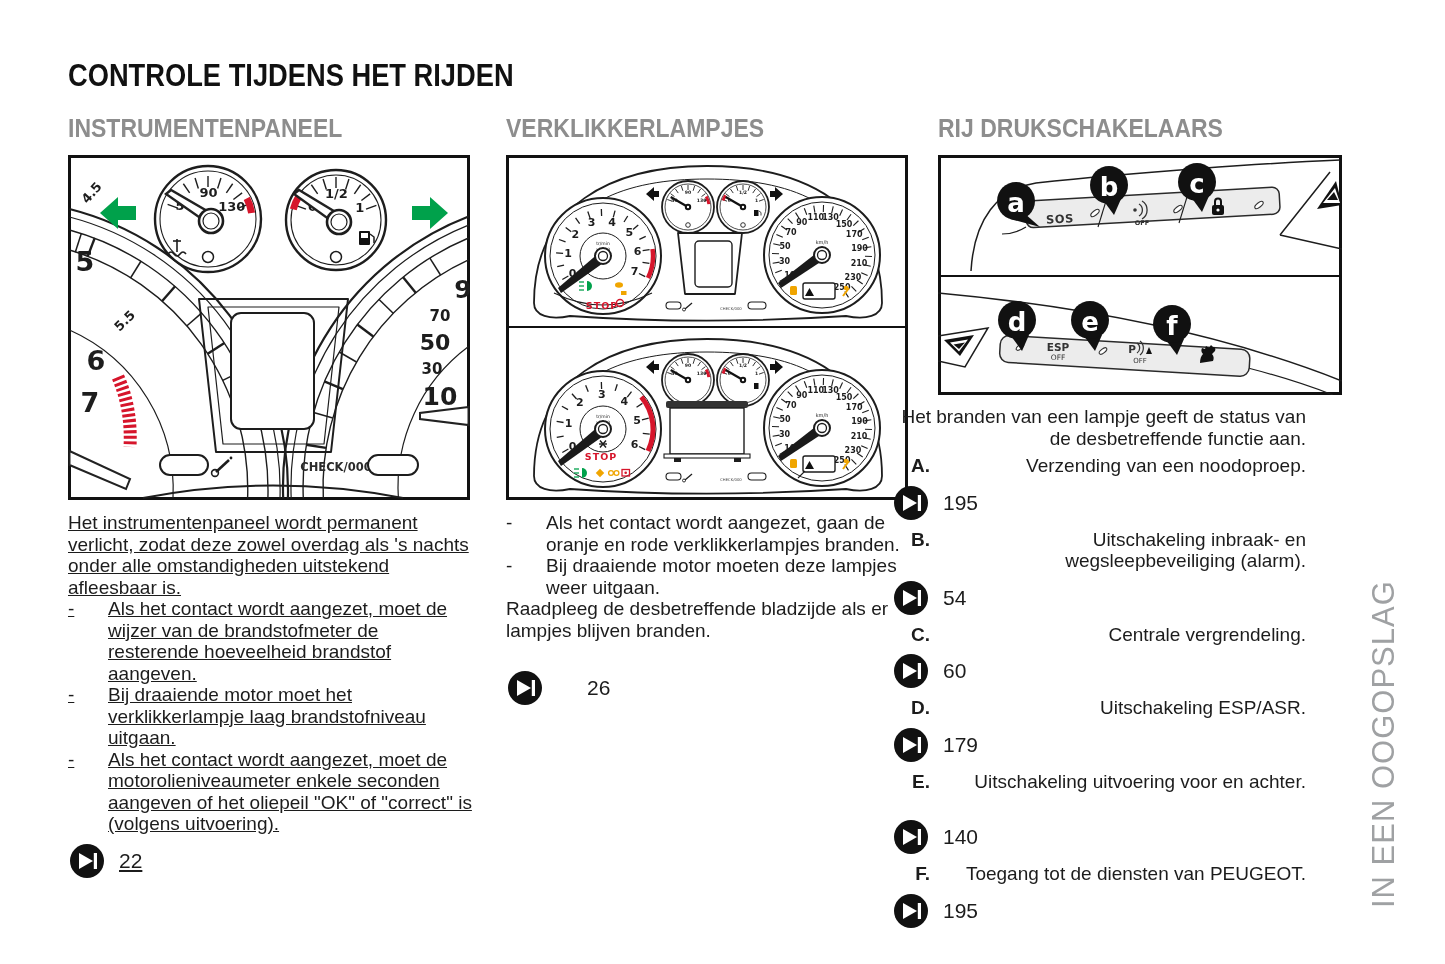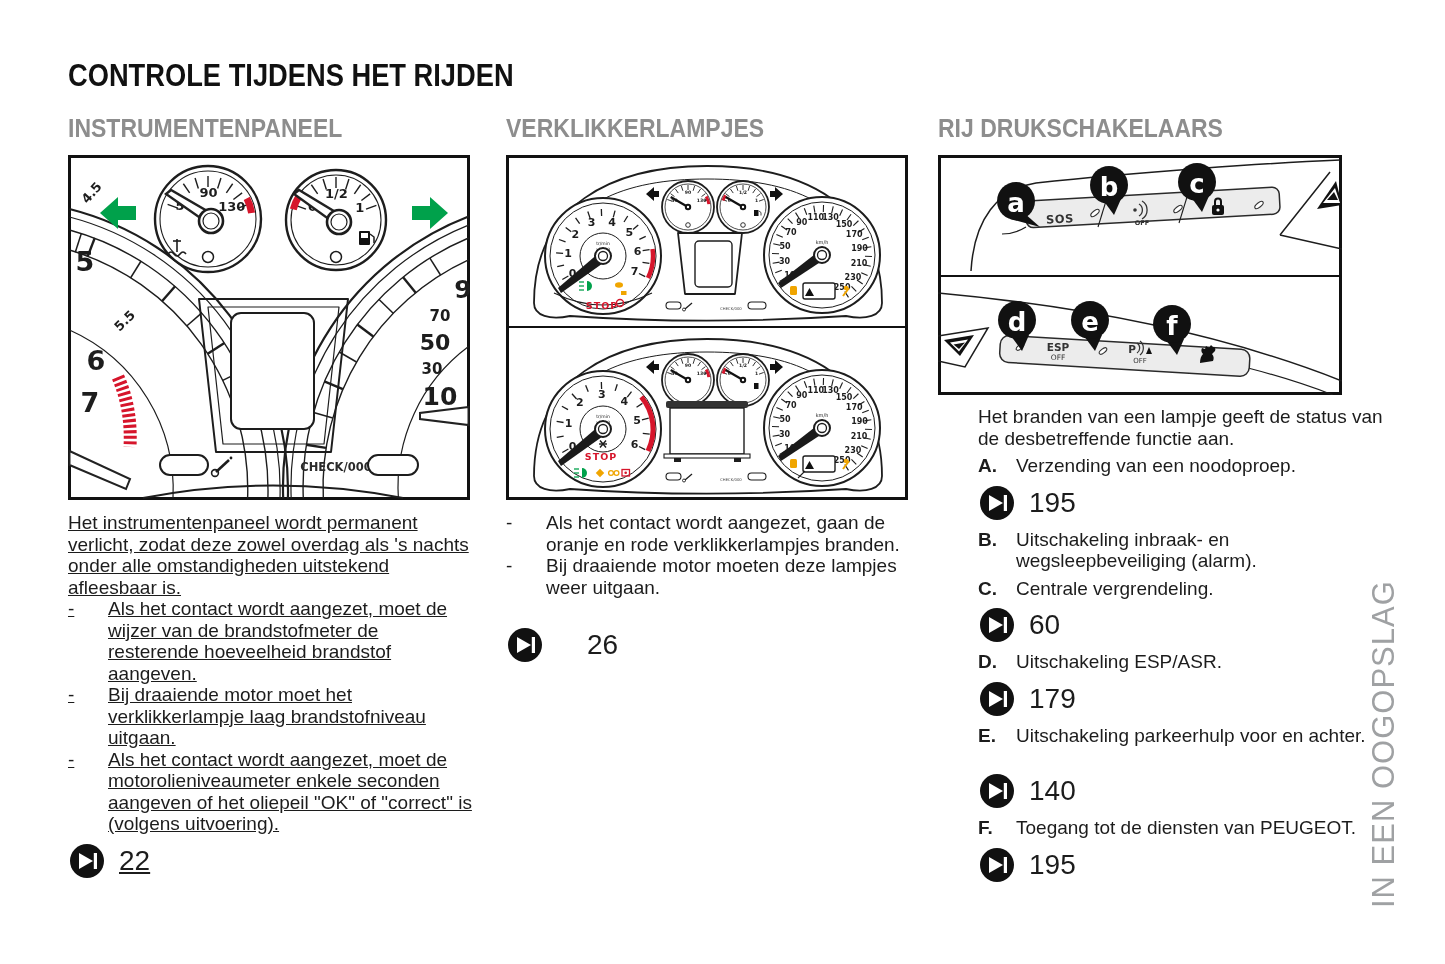--- a/index.html
+++ b/index.html
@@ -12,21 +12,21 @@
   .figure{position:absolute;background:#fff;}
   .figure svg{display:block;}
   .tcol{position:absolute;font-size:19px;line-height:21.5px;}
   .tcol p{margin:0;}
   .brow{display:flex;}
   .bdash{width:40px;flex:none;}
   .btext{flex:1;}
   .pageref{display:flex;align-items:center;gap:15px;margin:9px 0 9px 2px;}
   .ref-icon{width:34px;height:34px;flex:none;}
   .ref-icon svg{width:34px;height:34px;display:block;}
-  .ref-num{font-size:28px;}
+  .ref-num{font-size:21px;}
   .item{display:flex;margin-top:6px;}
   .ltr{width:38px;flex:none;font-weight:bold;}
   .itext{flex:1;}
   .vlabel{position:absolute;left:1366px;top:908px;transform:rotate(-90deg);transform-origin:0 0;
           font-size:31px;color:#9fa1a3;letter-spacing:1px;white-space:nowrap;}
   .edge{position:absolute;right:0;top:0;width:13px;height:928px;background:#eaeaea;
         border-radius:0 0 7px 7px;}
   svg text{font-family:"DejaVu Sans","Liberation Sans",sans-serif;}
   .ln{stroke:#1d1d1d;fill:none;}
 </style>
@@ -653,33 +653,34 @@
 
   <div class="tcol" style="left:506px;top:512px;width:408px;">
     <div class="brow">
       <span class="bdash">-</span>
       <span class="btext">Als het contact wordt aangezet, gaan de oranje en rode verklikkerlampjes branden.</span>
     </div>
     <div class="brow">
       <span class="bdash">-</span>
       <span class="btext">Bij draaiende motor moeten deze lampjes weer uitgaan.</span>
     </div>
+    <p>Raadpleeg de desbetreffende bladzijde als er lampjes blijven branden.</p>
     <div class="pageref" style="margin-top:30px;gap:45px;">
       <span class="ref-icon">
         <svg viewBox="0 0 34 34">
             <circle cx="17" cy="17" r="17" fill="#111"></circle>
             <polygon points="9,9 23,17 9,25" fill="#fff"></polygon>
             <rect x="23.8" y="9" width="3.2" height="16" fill="#fff"></rect>
           </svg>
       </span>
       <span class="ref-num">26</span>
     </div>
   </div>
 
-  <div class="tcol" style="left:978px;top:406px;width:414px;">
+  <div class="tcol" style="left:892px;top:406px;width:414px;text-align:right;">
     <p>Het branden van een lampje geeft de status van de desbetreffende functie aan.</p>
 
     <div class="item">
       <span class="ltr">A.</span>
       <span class="itext">Verzending van een noodoproep.</span>
     </div>
     <div class="pageref">
       <span class="ref-icon">
           <svg viewBox="0 0 34 34">
             <circle cx="17" cy="17" r="17" fill="#111"></circle>
@@ -687,20 +688,30 @@
             <rect x="23.8" y="9" width="3.2" height="16" fill="#fff"></rect>
           </svg>
         </span>
       <span class="ref-num">195</span>
     </div>
 
     <div class="item">
       <span class="ltr">B.</span>
       <span class="itext">Uitschakeling inbraak- en wegsleepbeveiliging (alarm).</span>
     </div>
+    <div class="pageref">
+      <span class="ref-icon">
+          <svg viewBox="0 0 34 34">
+            <circle cx="17" cy="17" r="17" fill="#111"></circle>
+            <polygon points="9,9 23,17 9,25" fill="#fff"></polygon>
+            <rect x="23.8" y="9" width="3.2" height="16" fill="#fff"></rect>
+          </svg>
+        </span>
+      <span class="ref-num">54</span>
+    </div>
 
     <div class="item">
       <span class="ltr">C.</span>
       <span class="itext">Centrale vergrendeling.</span>
     </div>
     <div class="pageref">
       <span class="ref-icon">
           <svg viewBox="0 0 34 34">
             <circle cx="17" cy="17" r="17" fill="#111"></circle>
             <polygon points="9,9 23,17 9,25" fill="#fff"></polygon>
@@ -720,21 +731,21 @@
             <circle cx="17" cy="17" r="17" fill="#111"></circle>
             <polygon points="9,9 23,17 9,25" fill="#fff"></polygon>
             <rect x="23.8" y="9" width="3.2" height="16" fill="#fff"></rect>
           </svg>
         </span>
       <span class="ref-num">179</span>
     </div>
 
     <div class="item">
       <span class="ltr">E.</span>
-      <span class="itext">Uitschakeling parkeerhulp voor en achter.</span>
+      <span class="itext">Uitschakeling uitvoering voor en achter.</span>
     </div>
     <div class="pageref" style="margin-top:28px;">
       <span class="ref-icon">
           <svg viewBox="0 0 34 34">
             <circle cx="17" cy="17" r="17" fill="#111"></circle>
             <polygon points="9,9 23,17 9,25" fill="#fff"></polygon>
             <rect x="23.8" y="9" width="3.2" height="16" fill="#fff"></rect>
           </svg>
         </span>
       <span class="ref-num">140</span>

